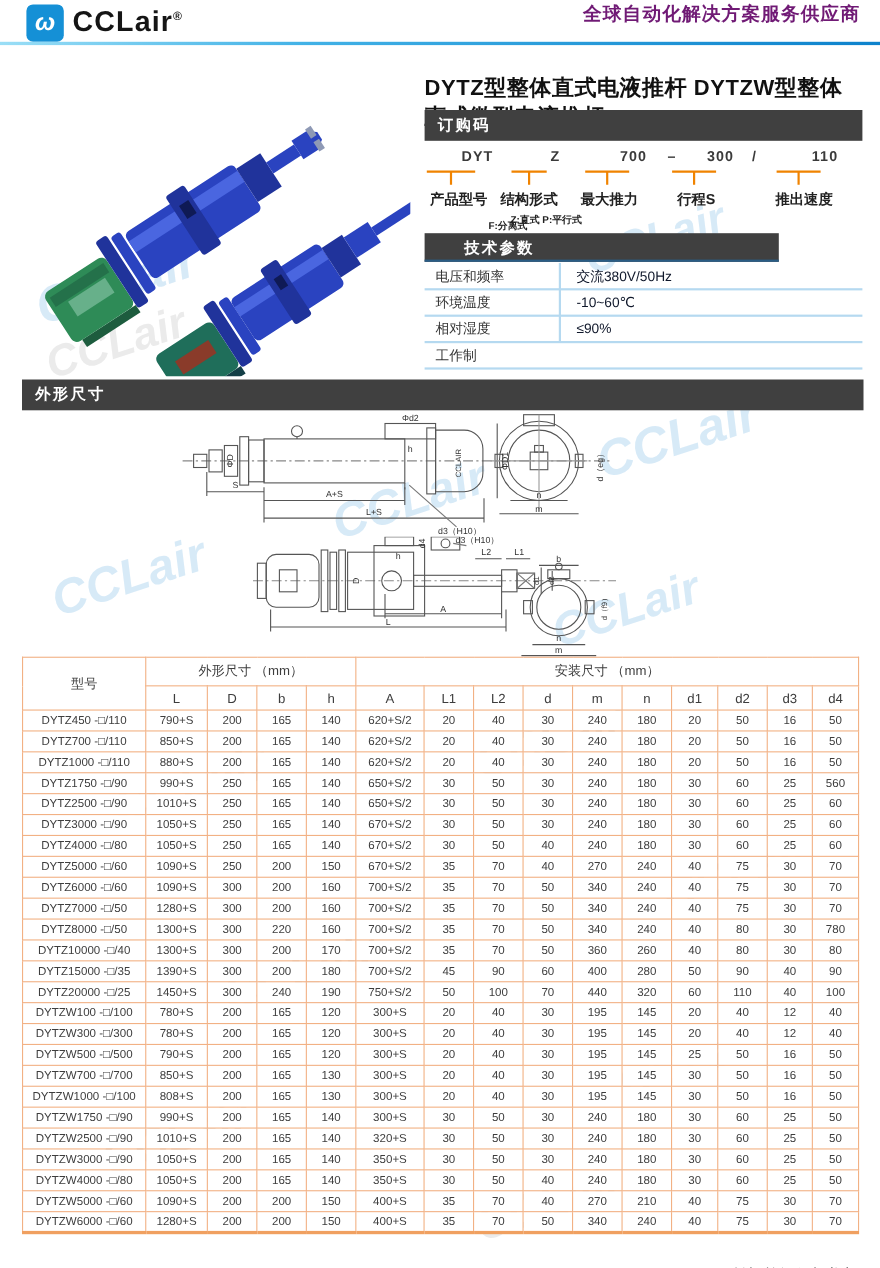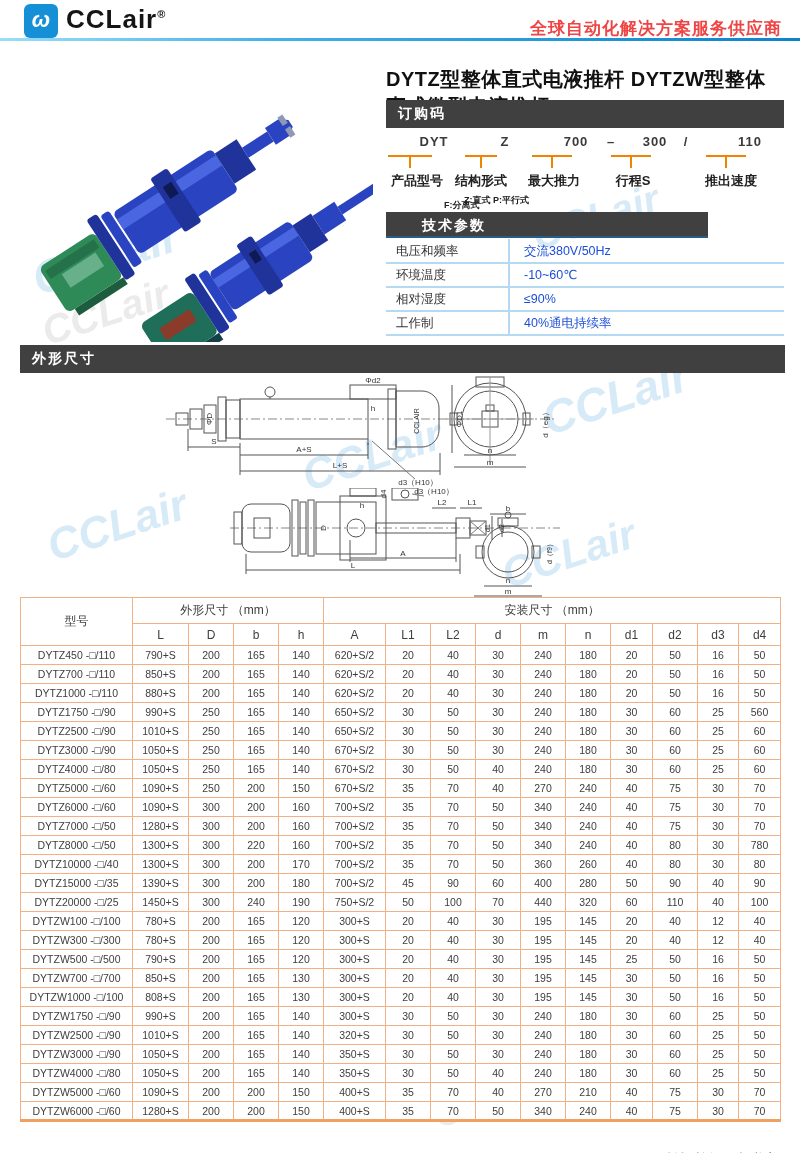--- a/index.html
+++ b/index.html
@@ -8,21 +8,21 @@
     position:relative; width:800px; height:1153px; margin:0 auto;
     background:#ffffff; overflow:hidden;
     font-family:"Liberation Sans","DejaVu Sans",sans-serif; color:#333;
   }
   
   .top-header { position:absolute; left:0; top:0; width:800px; height:40px; background:#fff; }
   .logo-box { position:absolute; left:24px; top:4px; width:34px; height:34px; background:#1590d6; border-radius:6px; }
   .logo-glyph { position:absolute; left:0; top:0; width:34px; height:34px; color:#fff; font-size:22px; font-style:italic; font-weight:bold; text-align:center; line-height:32px; }
   .brand { position:absolute; left:66px; top:4px; font-size:26px; font-weight:bold; color:#151515; letter-spacing:1px; }
   .brand sup { font-size:11px; font-weight:bold; }
-  .slogan { position:absolute; right:18px; top:17px; font-size:17px; font-weight:bold; color:#ef4444; letter-spacing:1px; }
+  .slogan { position:absolute; right:18px; top:1px; font-size:17px; font-weight:bold; color:#701a75; letter-spacing:1px; }
   .header-line { position:absolute; left:0; top:38px; width:800px; height:3px;
     background:linear-gradient(90deg,#9adef6 0%,#41b1e6 35%,#0d82cc 100%); }
   
   .wm { position:absolute; font-weight:bold; font-style:italic; transform:rotate(-18deg); pointer-events:none; white-space:nowrap; }
   .wm-blue { color:rgba(150,200,235,0.38); }
   .wm-gray { color:rgba(190,190,190,0.30); }
   .wm-white { color:rgba(255,255,255,0.55); transform:none; font-style:normal; font-weight:normal; }
   
   .doc-title { position:absolute; left:386px; top:66px; width:400px; font-size:20px; font-weight:bold; color:#111; letter-spacing:0.5px; }
   .bar { position:absolute; background:#404040; color:#fff; font-size:14px; font-weight:bold; letter-spacing:2px; padding:5px 12px 0 12px; }
@@ -32,21 +32,21 @@
   
   .order-diagram { position:absolute; left:386px; top:134px; width:398px; height:76px; }
   .oc-code { position:absolute; top:0; transform:translateX(-50%); font-size:13px; font-weight:bold; color:#3a3a3a; letter-spacing:1px;padding-left:48px; }
   .oc-label { position:absolute; top:38px; transform:translateX(-50%); font-size:13px; font-weight:bold; color:#222; white-space:nowrap; }
   .oc-note { position:absolute; left:58px; font-size:9px; font-weight:bold; color:#222; white-space:nowrap; }
   .oc-svg { position:absolute; left:0; top:0; width:398px; height:76px; }
   
   .tech-table { position:absolute; left:386px; top:240px; width:398px; }
   .tech-row { display:flex; height:24px; align-items:center; border-bottom:2px solid #b5d9f0; }
   .tech-label { width:122px; padding-left:10px; font-size:12.5px; color:#333; }
-  .tech-value { flex:1; padding-left:14px; font-size:12.5px; color:#1d4ed8; border-left:2px solid #b5d9f0; height:24px; line-height:24px; }
+  .tech-value { flex:1; padding-left:14px; font-size:12.5px; color:#0f172a; border-left:2px solid #b5d9f0; height:24px; line-height:24px; }
   
   .drawing { position:absolute; left:20px; }
   .drawing text { font-family:"Liberation Sans","DejaVu Sans",sans-serif; }
   
   .photo { position:absolute; left:28px; top:112px; }
   
   .spec-table { position:absolute; left:20px; top:597px; width:760px; border-collapse:collapse; table-layout:fixed; }
   .spec-table th, .spec-table td { border:1px solid #f2b184; text-align:center; color:#3d3d3d; overflow:hidden; white-space:nowrap; }
   .spec-table th { font-size:12px; font-weight:normal; height:22px; background:#fff; }
   .spec-table .gh { height:26px; font-size:12px; }
@@ -160,21 +160,20 @@
       <div class="tech-row">
       <div class="tech-label">环境温度</div>
       <div class="tech-value">-10~60℃</div>
     </div>
       <div class="tech-row">
       <div class="tech-label">相对湿度</div>
       <div class="tech-value">≤90%</div>
     </div>
       <div class="tech-row">
       <div class="tech-label">工作制</div>
-      <div class="tech-value">40%通电持续率</div>
     </div>
     </div>
 
   <div class="bar bar-dim">外形尺寸</div>
 
   <svg class="drawing" style="top:375px;" width="760" height="112" viewBox="0 0 760 112">
     <g stroke="#555" stroke-width="1" fill="none">
       <line x1="146" y1="44" x2="534" y2="44" stroke-dasharray="9 3 2 3" stroke="#888"></line>
       <rect x="156" y="38" width="12" height="12"></rect>
       <rect x="170" y="34" width="12" height="20"></rect>

